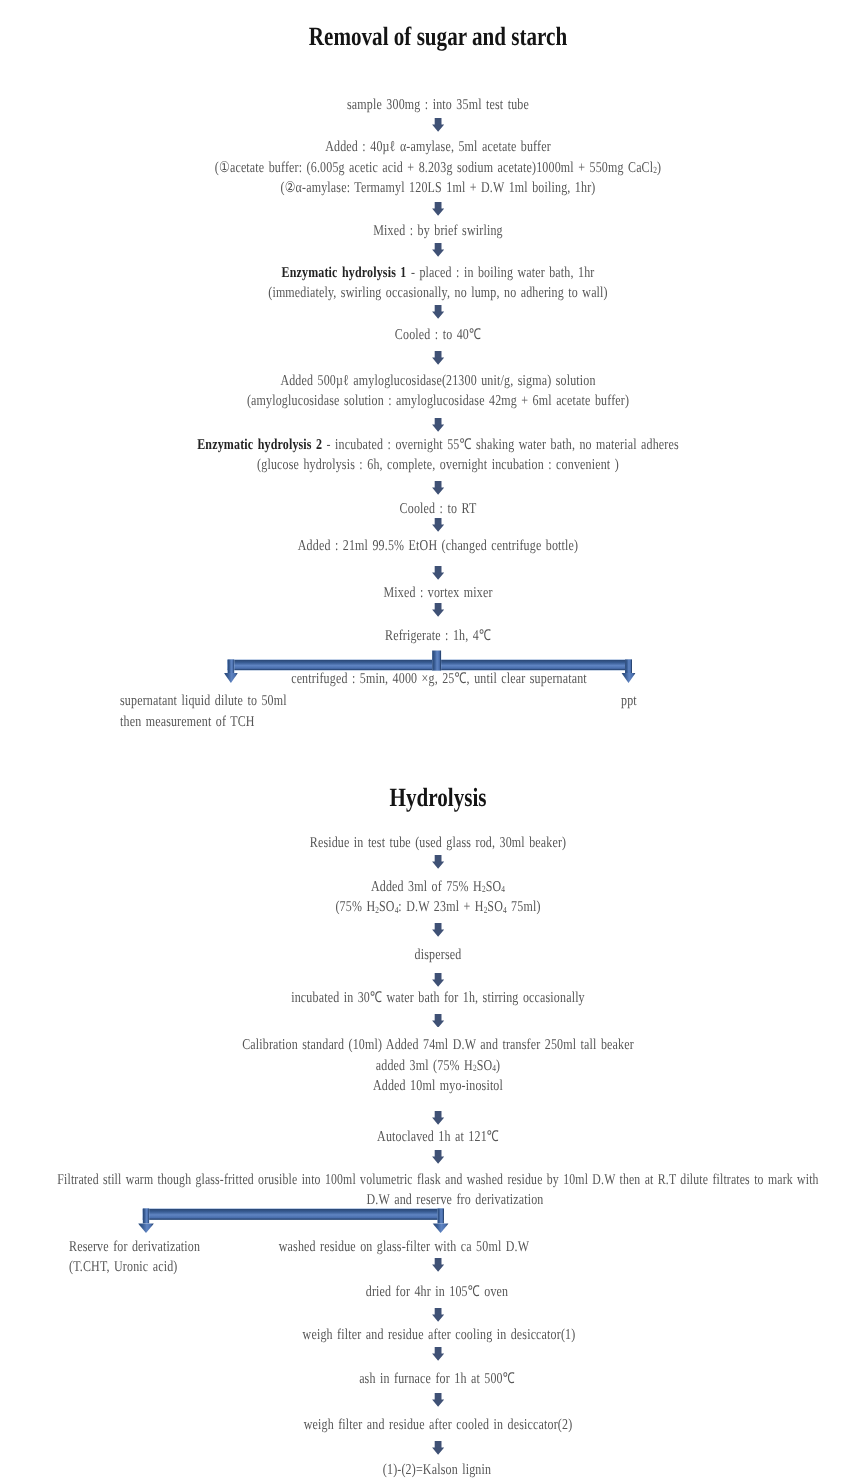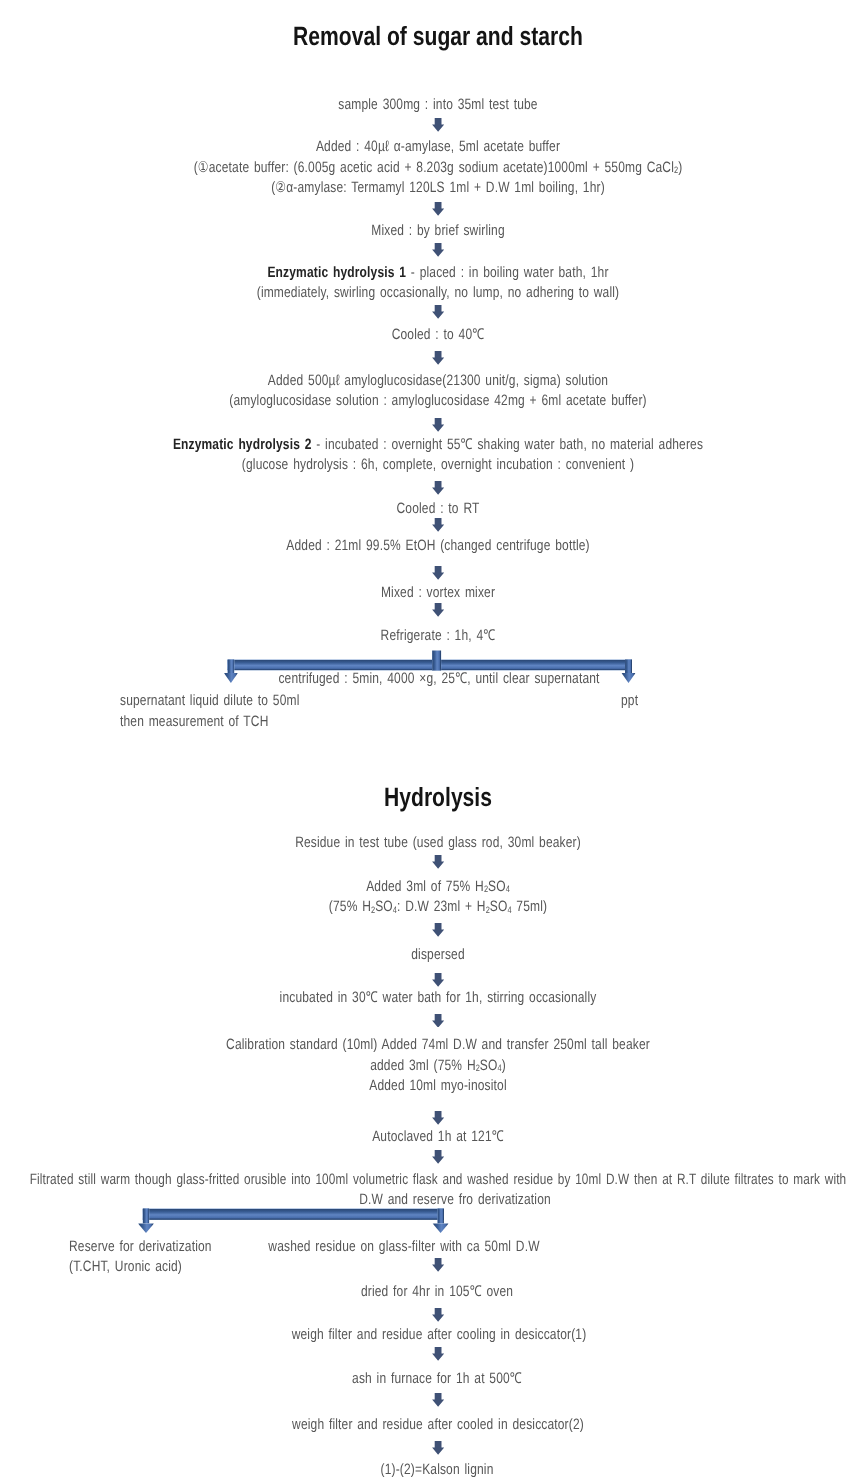--- a/index.html
+++ b/index.html
@@ -2,21 +2,21 @@
 <html><head>
 <meta charset="utf-8">
 <title>Removal of sugar and starch / Hydrolysis flowchart</title>
 <style>
   html,body{margin:0;padding:0;background:#ffffff;}
   body{width:852px;height:1479px;position:relative;overflow:hidden;
        font-family:"Liberation Sans",sans-serif;
        -webkit-font-smoothing:antialiased;
        text-rendering:geometricPrecision;
        filter:saturate(1);}
-  #stage{position:absolute;left:0;top:0;width:852px;height:1479px;background:#ffffff;}
+  #stage{position:absolute;left:0;top:0;width:852px;height:1479px;background:#ffffff;font-family:Liberation Serif, serif;}
 
   .sec-title{position:absolute;left:0;width:876px;text-align:center;white-space:nowrap;
        font-weight:bold;font-size:26.4px;line-height:30px;color:#141414;
        transform:scaleX(0.80);transform-origin:50% 0;}
 
   .node{position:absolute;white-space:nowrap;
        font-size:15px;line-height:20.6px;color:#565656;
        word-spacing:1.5px;letter-spacing:0.2px;
        transform:scaleX(0.8);}
   .node.center{text-align:center;transform-origin:50% 0;}

